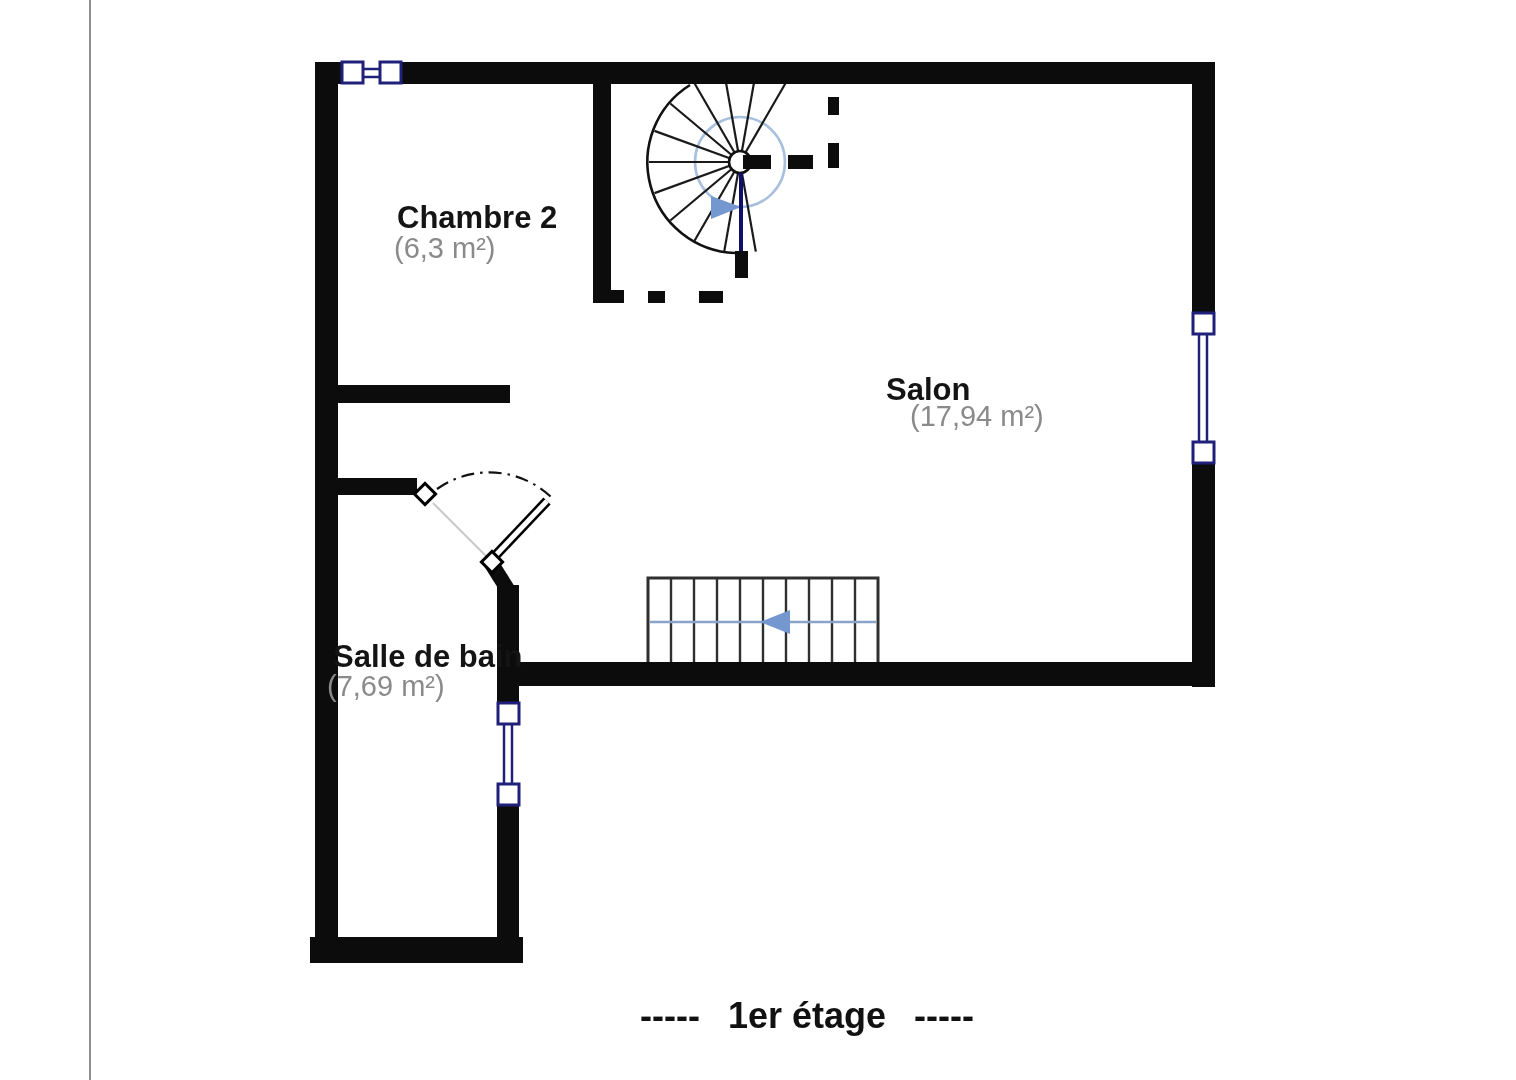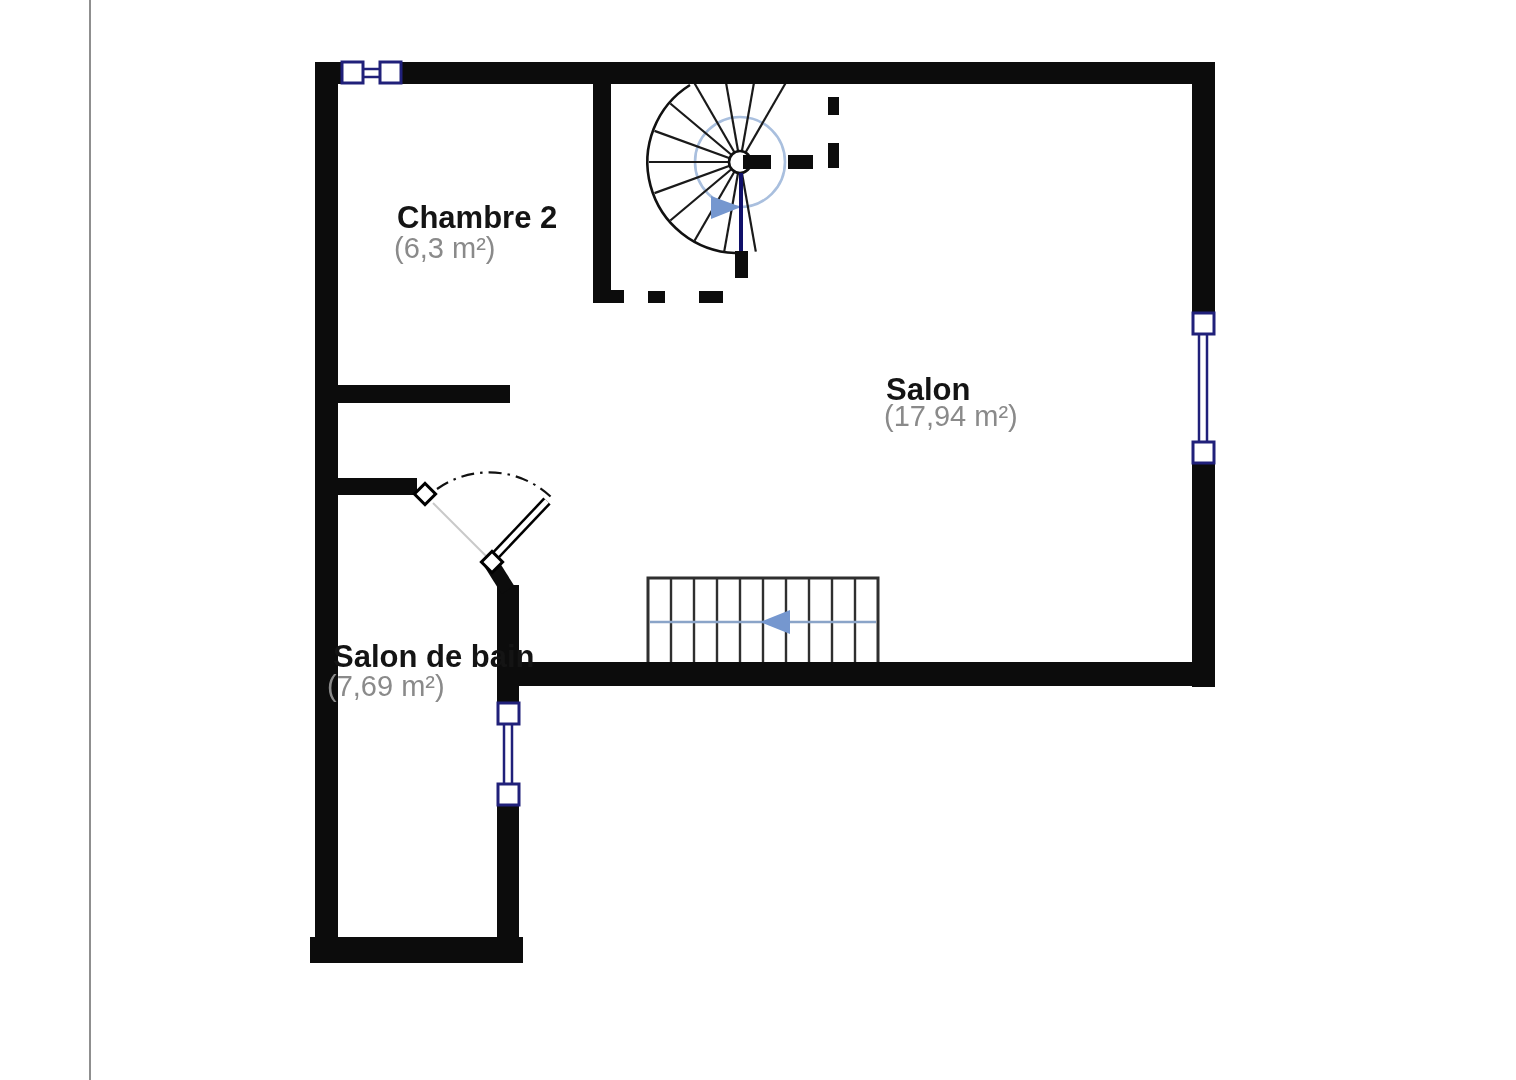--- a/index.html
+++ b/index.html
@@ -136,19 +136,22 @@
       <rect x="498" y="784" width="21" height="21" fill="#ffffff" stroke="var(--window-frame,#20207a)" stroke-width="3"></rect>
       <line x1="504" y1="724" x2="504" y2="784" stroke="var(--window-frame,#20207a)" stroke-width="2.5"></line>
       <line x1="512" y1="724" x2="512" y2="784" stroke="var(--window-frame,#20207a)" stroke-width="2.5"></line>
     </g>
   </svg>
 
   <div class="room-label room-name" style="left:397px;top:202px">Chambre 2</div>
   <div class="room-label room-area" style="left:394px;top:234px">(6,3 m²)</div>
 
   <div class="room-label room-name" style="left:886px;top:374px">Salon</div>
-  <div class="room-label room-area" style="left:884px;top:402px">(17,94 m²)</div>
+  <div class="room-label room-area" style="left:910px;top:402px">(17,94 m²)</div>
 
-  <div class="room-label room-name" style="left:333px;top:641px">Salon de bain</div>
+  <div class="room-label room-name" style="left:333px;top:641px">Salle de bain</div>
   <div class="room-label room-area" style="left:327px;top:672px">(7,69 m²)</div>
 
+  <div class="caption">
+    <span>-----</span><span>1er étage</span><span>-----</span>
+  </div>
 
 </div>
 
 </body></html>

